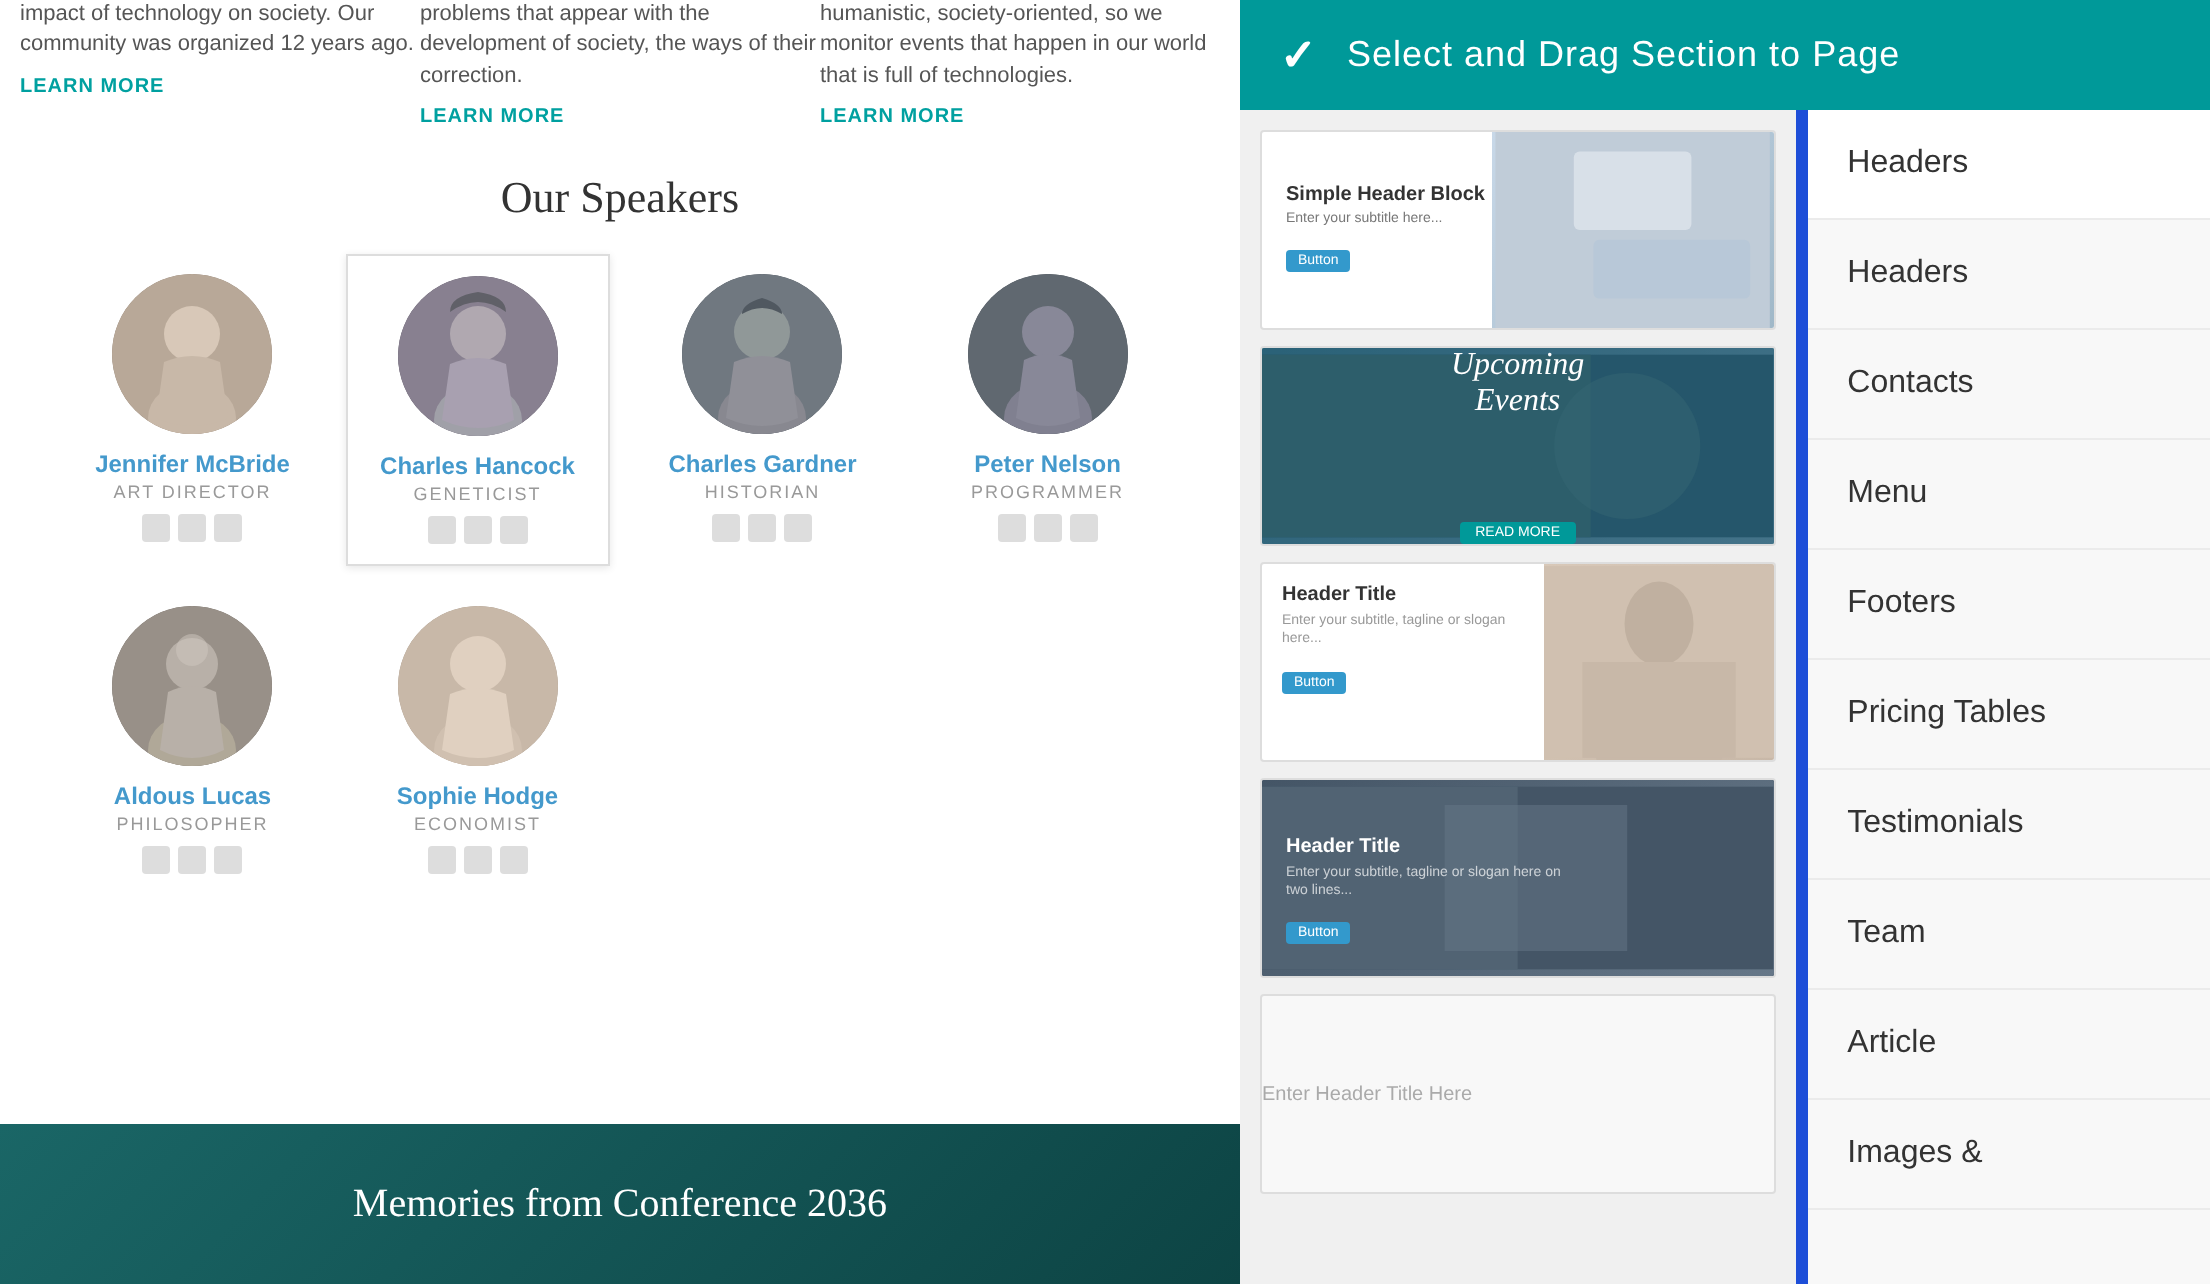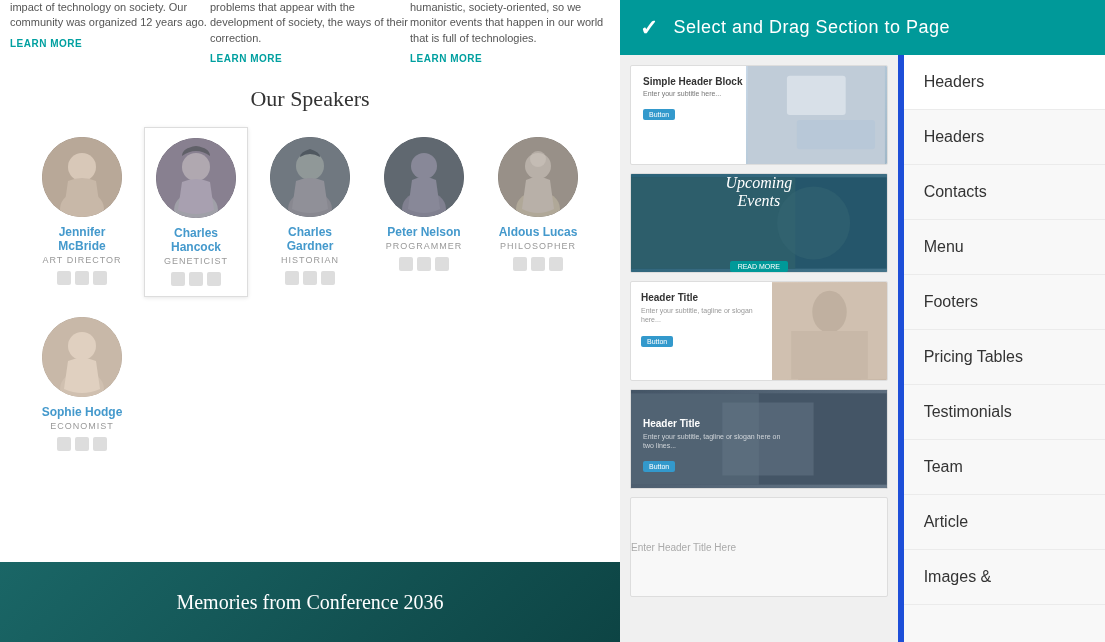--- a/index.html
+++ b/index.html
@@ -39,21 +39,21 @@
       text-align: center;
     }
     .speakers-title {
       font-size: 22px;
       color: #333;
       font-family: Georgia, serif;
       margin-bottom: 15px;
     }
     .speakers-grid {
       display: grid;
-      grid-template-columns: repeat(5, 1fr);
+      grid-template-columns: repeat(4, 1fr);
       gap: 10px;
     }
     .speaker-card {
       display: flex;
       flex-direction: column;
       align-items: center;
       padding: 10px;
     }
     .speaker-card.highlighted {
       border: 1px solid #ddd;
@@ -180,21 +180,21 @@
     .thumb-1-bg {
       position: absolute;
       right: 0; top: 0;
       width: 55%;
       height: 100%;
       background: linear-gradient(135deg, #c8d8e8, #a0b8c8);
     }
     .thumb-1-content {
       position: relative;
       z-index: 1;
-      padding: 10px 12px;
+      padding: 26px 12px;
     }
     .thumb-1-title {
       font-size: 10px;
       font-weight: bold;
       color: #333;
       margin-bottom: 3px;
     }
     .thumb-1-sub {
       font-size: 7px;
       color: #777;

